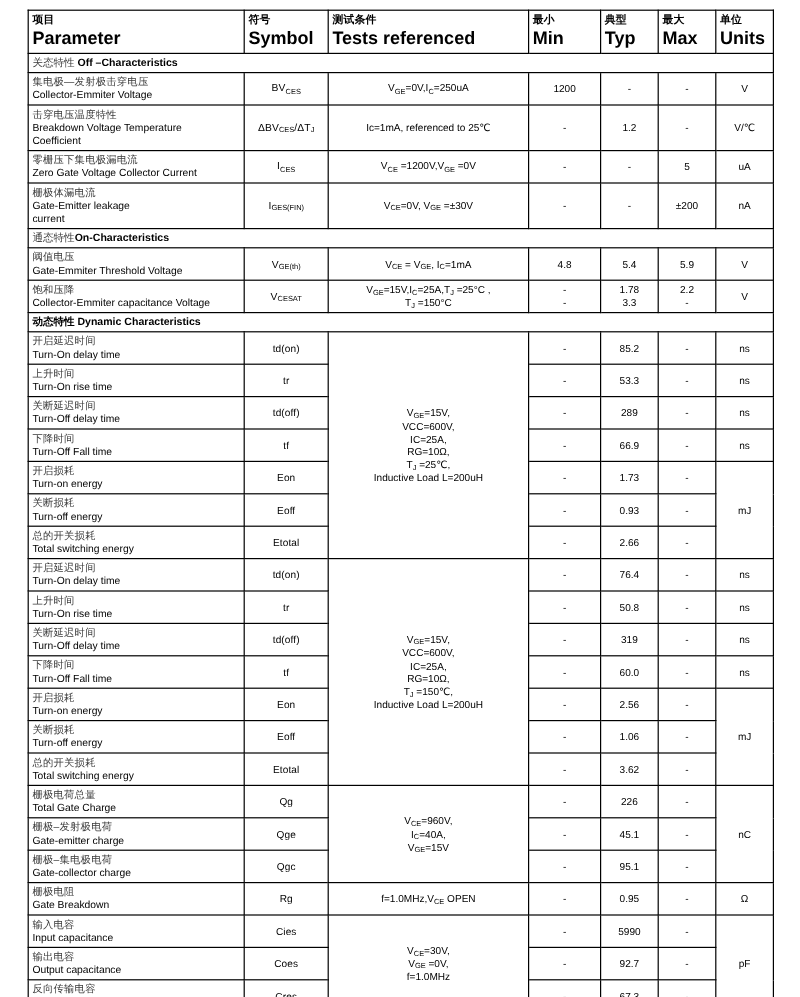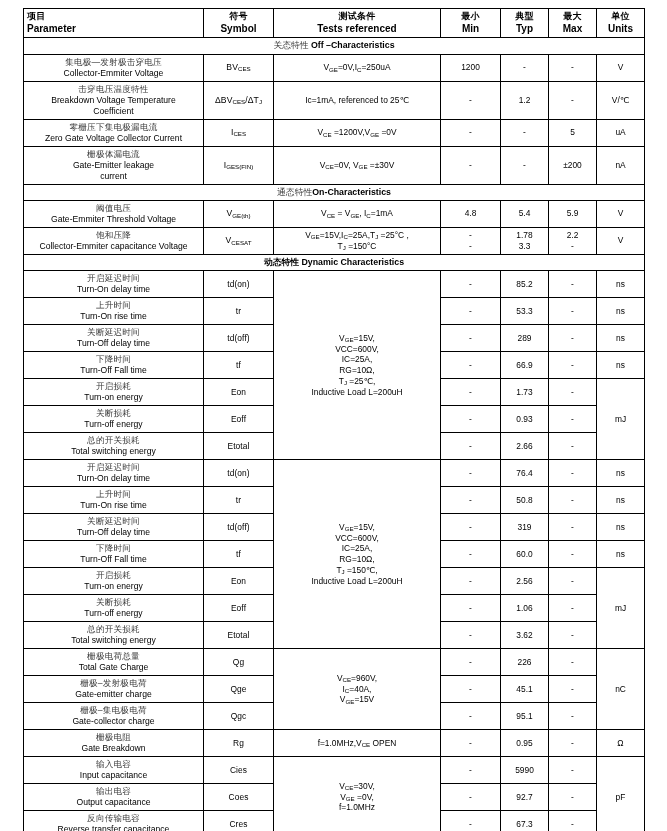--- a/index.html
+++ b/index.html
@@ -18,27 +18,27 @@
   }
   
   col.c-param{width:180px;}
   col.c-sym{width:70px;}
   col.c-cond{width:167px;}
   col.c-min{width:60px;}
   col.c-typ{width:48px;}
   col.c-max{width:48px;}
   col.c-unit{width:48px;}
 
-  .cell-param{text-align:center;padding-left:5px;}
+  .cell-param{text-align:left;padding-left:5px;}
   .cell-center{text-align:center;}
   .zh{display:block;font-size:8.6px;color:#3a3a3a;letter-spacing:.2px;}
   .en{display:block;font-size:8.6px;color:#000;}
   .hdr .zh{color:#000;font-weight:bold;font-size:9px;}
-  .hdr .en{font-weight:bold;font-size:10px;}
-  .hdr td{padding-top:5px;padding-bottom:5px;text-align:center;}
+  .hdr .en{font-weight:bold;font-size:15px;}
+  .hdr td{padding-top:5px;padding-bottom:5px;}
   .hdr td.cell-param{text-align:left;}
   .section td{padding-top:4px;padding-bottom:4px;}
   .section .sec-zh{color:#3a3a3a;font-size:8.8px;}
   .section .sec-zh.bold{color:#000;font-weight:bold;}
   .section .sec-en{font-weight:bold;font-size:8.8px;color:#000;}
   .sym{font-size:8.6px;letter-spacing:.1px;}
   .sub{font-size:6.2px;vertical-align:baseline;position:relative;top:1.4px;letter-spacing:0;}
   .cond{font-size:8.4px;}
   .cond .sub{font-size:6.2px;}
   .val{font-size:8.6px;}

